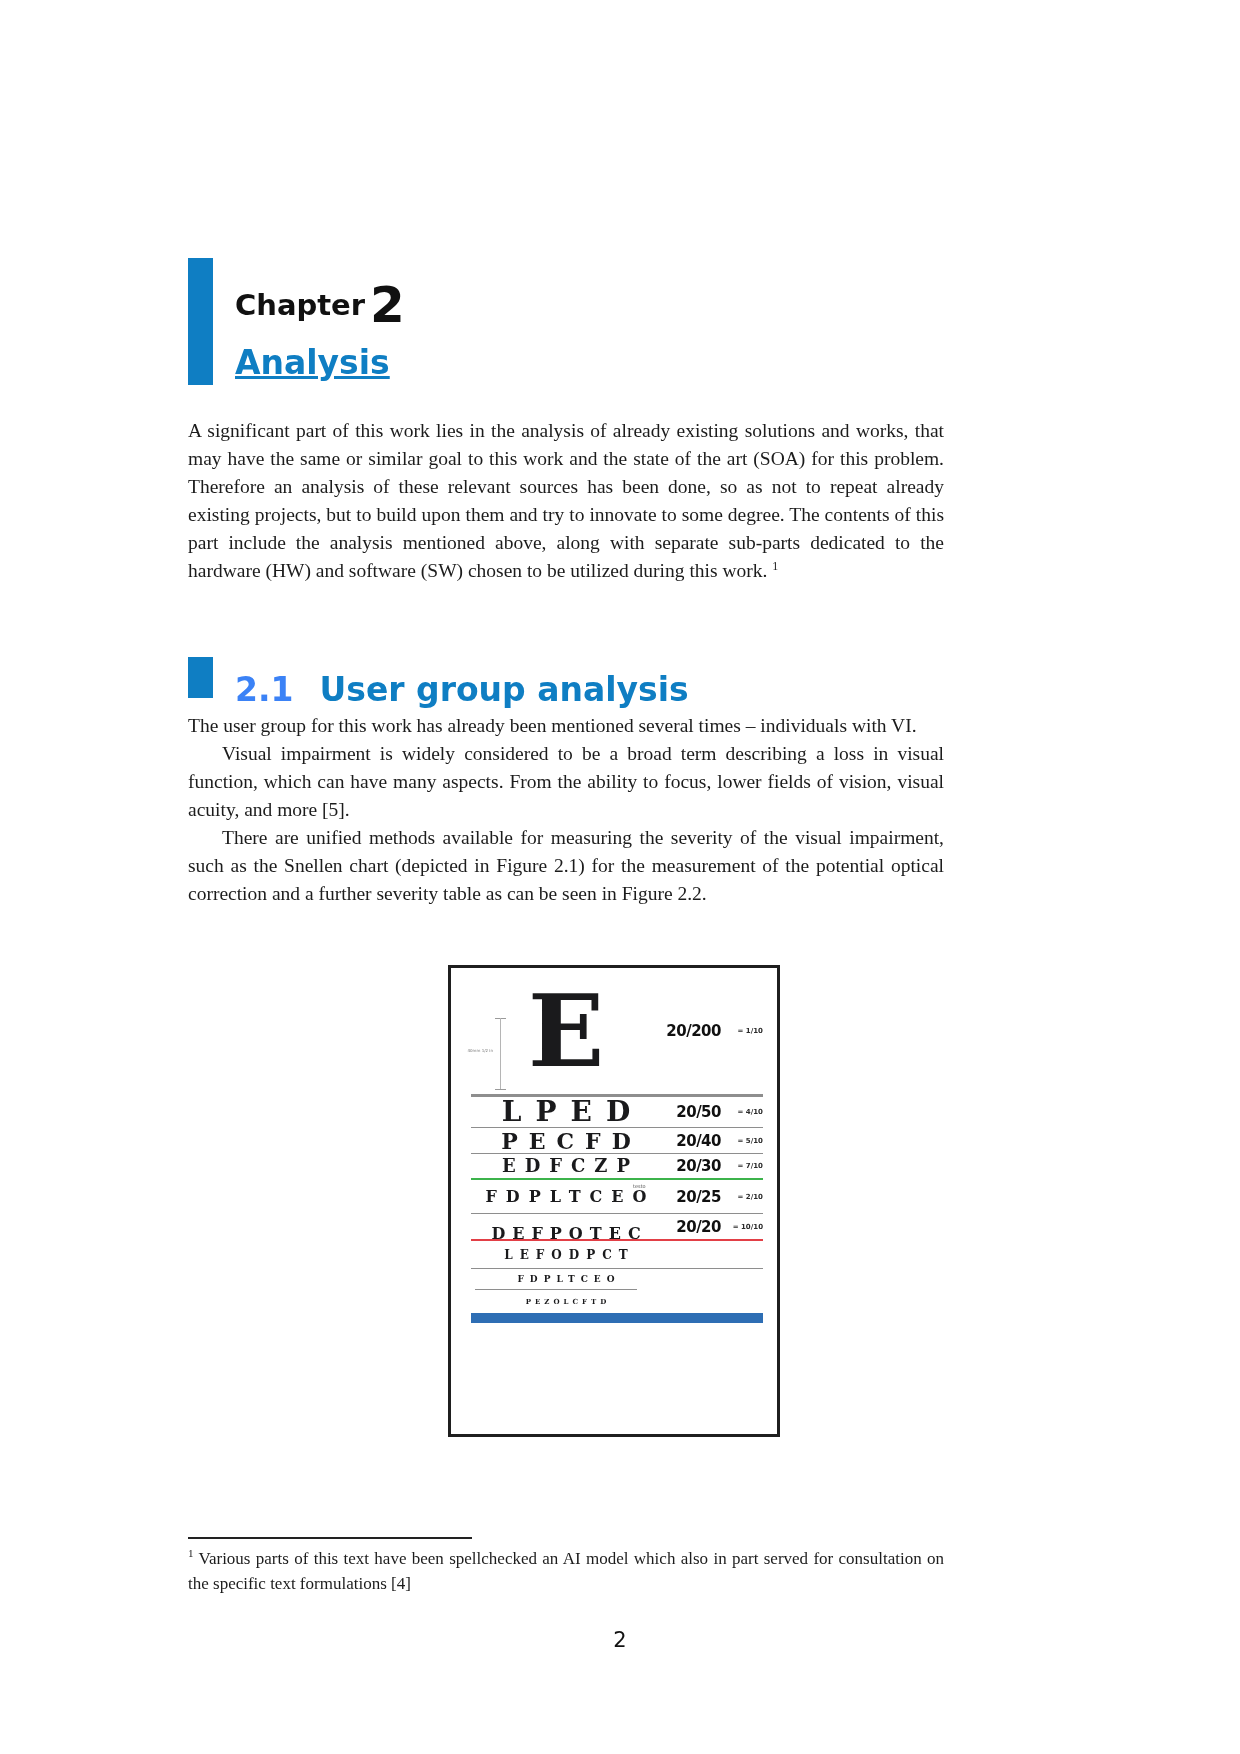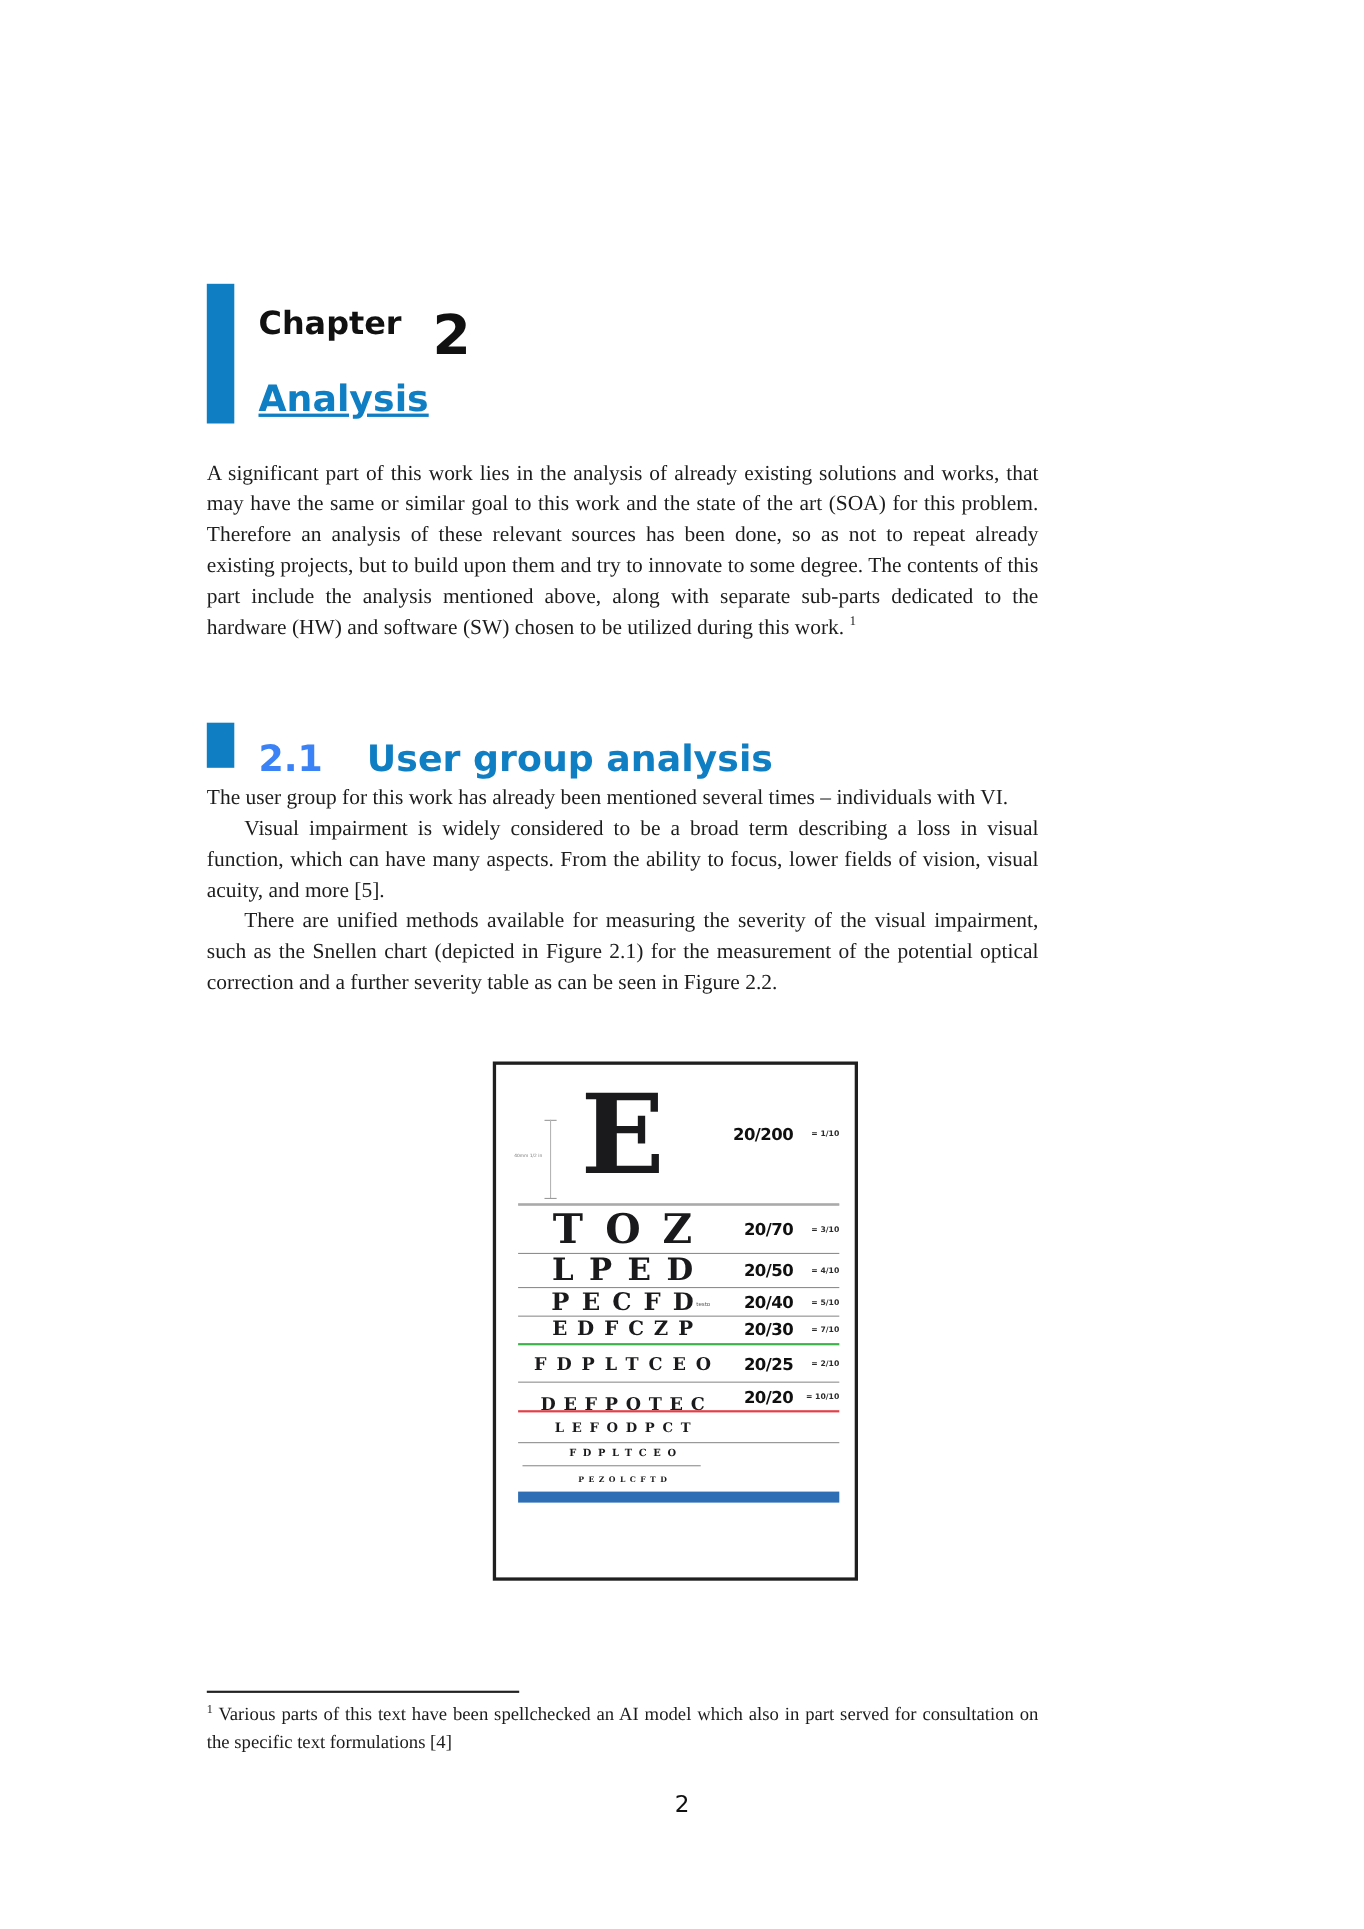--- a/index.html
+++ b/index.html
@@ -4,21 +4,21 @@
 <style>
   html,body{margin:0;padding:0;background:#ffffff;}
   .page{position:relative;width:1240px;height:1754px;background:#ffffff;overflow:hidden;
         font-family:"Liberation Serif",serif;color:#1c1c1c;}
 
   
   .chapter-header{position:absolute;left:188px;top:258px;display:flex;}
   .accent-bar{background:#0f7ec3;}
   .chapter-bar{width:25px;height:127px;}
   .chapter-titles{margin-left:22px;}
-  .chapter-line1{display:flex;align-items:flex-start;gap:28px;margin-top:22px;
+  .chapter-line1{display:flex;align-items:center;gap:5px;margin-top:22px;
                  font-family:"DejaVu Sans",sans-serif;font-weight:bold;color:#111;}
   .chapter-word{font-size:29px;line-height:1;}
   .chapter-number{font-size:50px;line-height:1;}
   .chapter-line2{margin-top:16px;font-family:"DejaVu Sans",sans-serif;font-weight:bold;
                  font-size:33px;line-height:1;color:#0f7ec3;text-decoration:underline;}
 
   
   .textblock{position:absolute;left:188px;width:756px;text-align:justify;
              font-size:19.5px;line-height:28px;color:#1c1c1c;}
   .textblock p{margin:0;}
@@ -27,21 +27,21 @@
 
   .intro{top:417px;}
   .bodyflow{top:712px;}
 
   
   .section-header{position:absolute;left:188px;top:657px;display:flex;align-items:flex-end;}
   .section-bar{width:25px;height:41px;}
   .section-titles{margin-left:22px;transform:translateY(8px);
                   font-family:"DejaVu Sans",sans-serif;font-weight:bold;font-size:33px;line-height:1;}
   .section-number{color:#3b82f6;}
-  .section-title{color:#0f7ec3;margin-left:40px;}
+  .section-title{color:#0f7ec3;margin-left:26px;}
 
   
   .figure-box{position:absolute;left:448px;top:965px;width:332px;height:472px;background:#fff;
               border:3px solid #1f1f1f;box-sizing:border-box;padding:0 14px 0 20px;
               display:flex;flex-direction:column;}
   .srow{display:flex;align-items:center;flex:none;}
   .srow .letters{flex:1;text-align:center;font-family:"DejaVu Serif",serif;font-weight:bold;
                  color:#1a1a1c;line-height:1;white-space:nowrap;}
   .srow .acuity{width:60px;text-align:right;font-family:"DejaVu Sans",sans-serif;font-weight:bold;
                 font-size:15px;letter-spacing:-0.5px;color:#101010;}
@@ -129,25 +129,20 @@
 
     <div class="srow r1">
       <span class="letters">E</span>
       <span class="acuity">20/200</span>
       <span class="frac">= 1/10</span>
     </div>
     <div class="sep"></div>
 
     <div class="sep"></div>
 
-    <div class="srow r3">
-      <span class="letters">TOZ</span>
-      <span class="acuity">20/70</span>
-      <span class="frac">= 3/10</span>
-    </div>
     <div class="sep"></div>
 
     <div class="srow r4">
       <span class="letters">LPED</span>
       <span class="acuity">20/50</span>
       <span class="frac">= 4/10</span>
     </div>
     <div class="sep"></div>
 
     <div class="srow r5">

